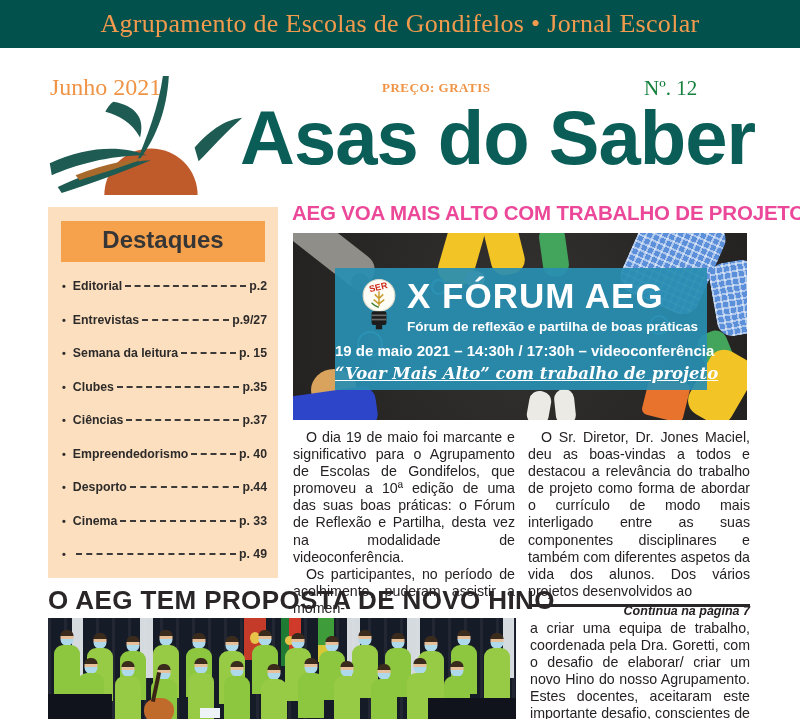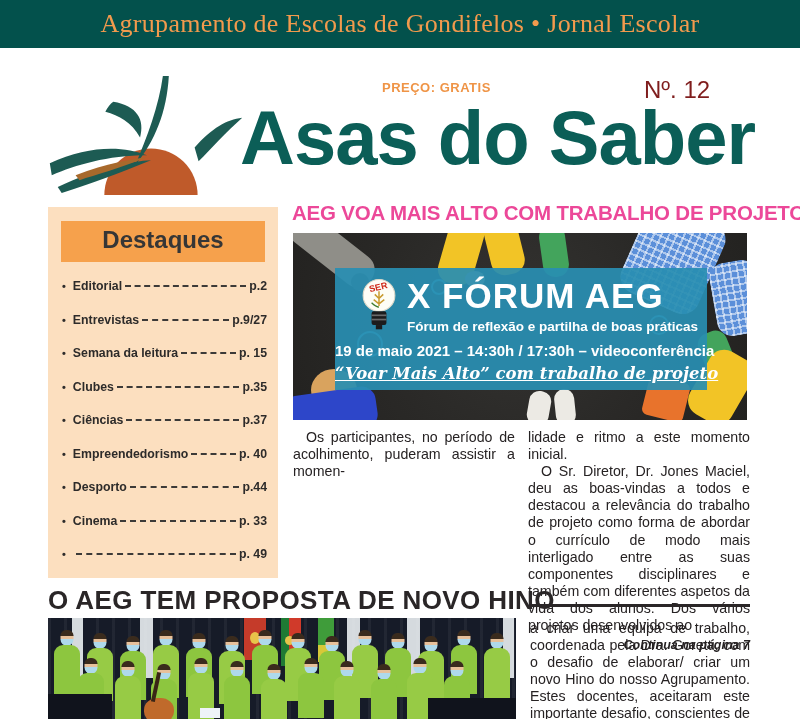--- a/index.html
+++ b/index.html
@@ -12,22 +12,22 @@
 
   
   .top-banner {
     position:absolute; left:0; top:0; width:800px; height:48px;
     background:#03514c; display:flex; align-items:center; justify-content:center;
   }
   .top-banner span {
     font-family:"Liberation Serif", serif; color:#f29a4d; font-size:26px; letter-spacing:.3px;
   }
   .edition-date { position:absolute; left:50px; top:74px; font-family:"Liberation Serif",serif; color:#ef9446; font-size:24px; }
-  .price       { position:absolute; left:382px; top:80px; font-family:Liberation Sans, sans-serif; color:#ef9446; font-size:13px; font-weight:bold; letter-spacing:.5px; }
-  .issue       { position:absolute; left:644px; top:76px; font-family:Liberation Sans, sans-serif; color:#7f1d1d; font-size:24px; }
+  .price       { position:absolute; left:382px; top:80px; font-family:Liberation Serif, serif; color:#ef9446; font-size:13px; font-weight:bold; letter-spacing:.5px; }
+  .issue       { position:absolute; left:644px; top:76px; font-family:Liberation Serif, serif; color:#15803d; font-size:21px; }
   .logo        { position:absolute; left:46px; top:76px; width:202px; height:124px; }
   .np-title {
     position:absolute; left:240px; top:94px; width:560px;
     font-size:76px; font-weight:bold; color:#0b5e57; letter-spacing:-1px; white-space:nowrap;
   }
 
   
   .sidebar { position:absolute; left:48px; top:207px; width:230px; height:371px; background:#fcdfbf; }
   .destaques {
     margin:14px 13px 0; background:#f6a14c; text-align:center;
@@ -147,20 +147,21 @@
   .art2 p { margin-top:13px; font-size:14.2px; line-height:17.1px; text-align:justify; color:#262223; }
 </style>
 </head>
 <body>
 
 <div class="page">
 
   <header class="top-banner">
     <span>Agrupamento de Escolas de Gondifelos • Jornal Escolar</span>
   </header>
+  <div class="edition-date">Junho 2021</div>
   <div class="price">PREÇO: GRATIS</div>
   <div class="issue">Nº. 12</div>
 
   <div class="logo">
     <svg viewBox="0 0 200 125" width="202" height="124" aria-hidden="true">
       <path d="M57,120 a47,47 0 0 1 94,0 z" fill="#bf5a2a"></path>
       <path d="M122,0 C120,36 108,66 88,90 C100,62 112,30 116,0 Z" fill="#1d5b53"></path>
       <path d="M66,26 C90,30 98,44 93,62 C84,46 72,40 58,36 C60,32 63,28 66,26 Z" fill="#1d5b53"></path>
       <path d="M2,88 C40,70 76,70 100,80 C60,80 28,90 4,100 Z" fill="#1d5b53"></path>
       <path d="M10,112 C52,92 84,86 104,85 C72,98 40,110 14,118 Z" fill="#1d5b53"></path>
@@ -266,24 +267,24 @@
       </div>
       <div class="ptitle">X FÓRUM AEG</div>
       <div class="psub">Fórum de reflexão e partilha de boas práticas</div>
       <div class="pdate">19 de maio 2021 – 14:30h / 17:30h – videoconferência</div>
       <div class="ptag">“Voar Mais Alto” com trabalho de projeto</div>
     </div>
   </figure>
 
   <div class="cols">
     <div class="c">
+      <p class="ind">O dia 19 de maio foi marcante e significativo para o Agrupamento de Escolas de Gondifelos, que promoveu a 10ª edição de uma das suas boas práticas: o Fórum de Reflexão e Partilha, desta vez na modalidade de videoconferência.</p>
       <p class="ind">Os participantes, no período de acolhimento, puderam assistir a momen-</p>
     </div>
     <div class="c">
-      <p>lidade e ritmo a este momento inicial.</p>
       <p class="ind">O Sr. Diretor, Dr. Jones Maciel, deu as boas-vindas a todos e destacou a relevância do trabalho de projeto como forma de abordar o currículo de modo mais interligado entre as suas componentes disciplinares e também com diferentes aspetos da vida dos alunos. Dos vários projetos desenvolvidos ao</p>
       <div class="continued">Continua na página 7</div>
     </div>
   </div>
 
   <h2 class="headline2">O AEG TEM PROPOSTA DE NOVO HINO</h2>
 
   <figure class="photo2">
     <div class="window w1"></div>
     <div class="window w2"></div>

